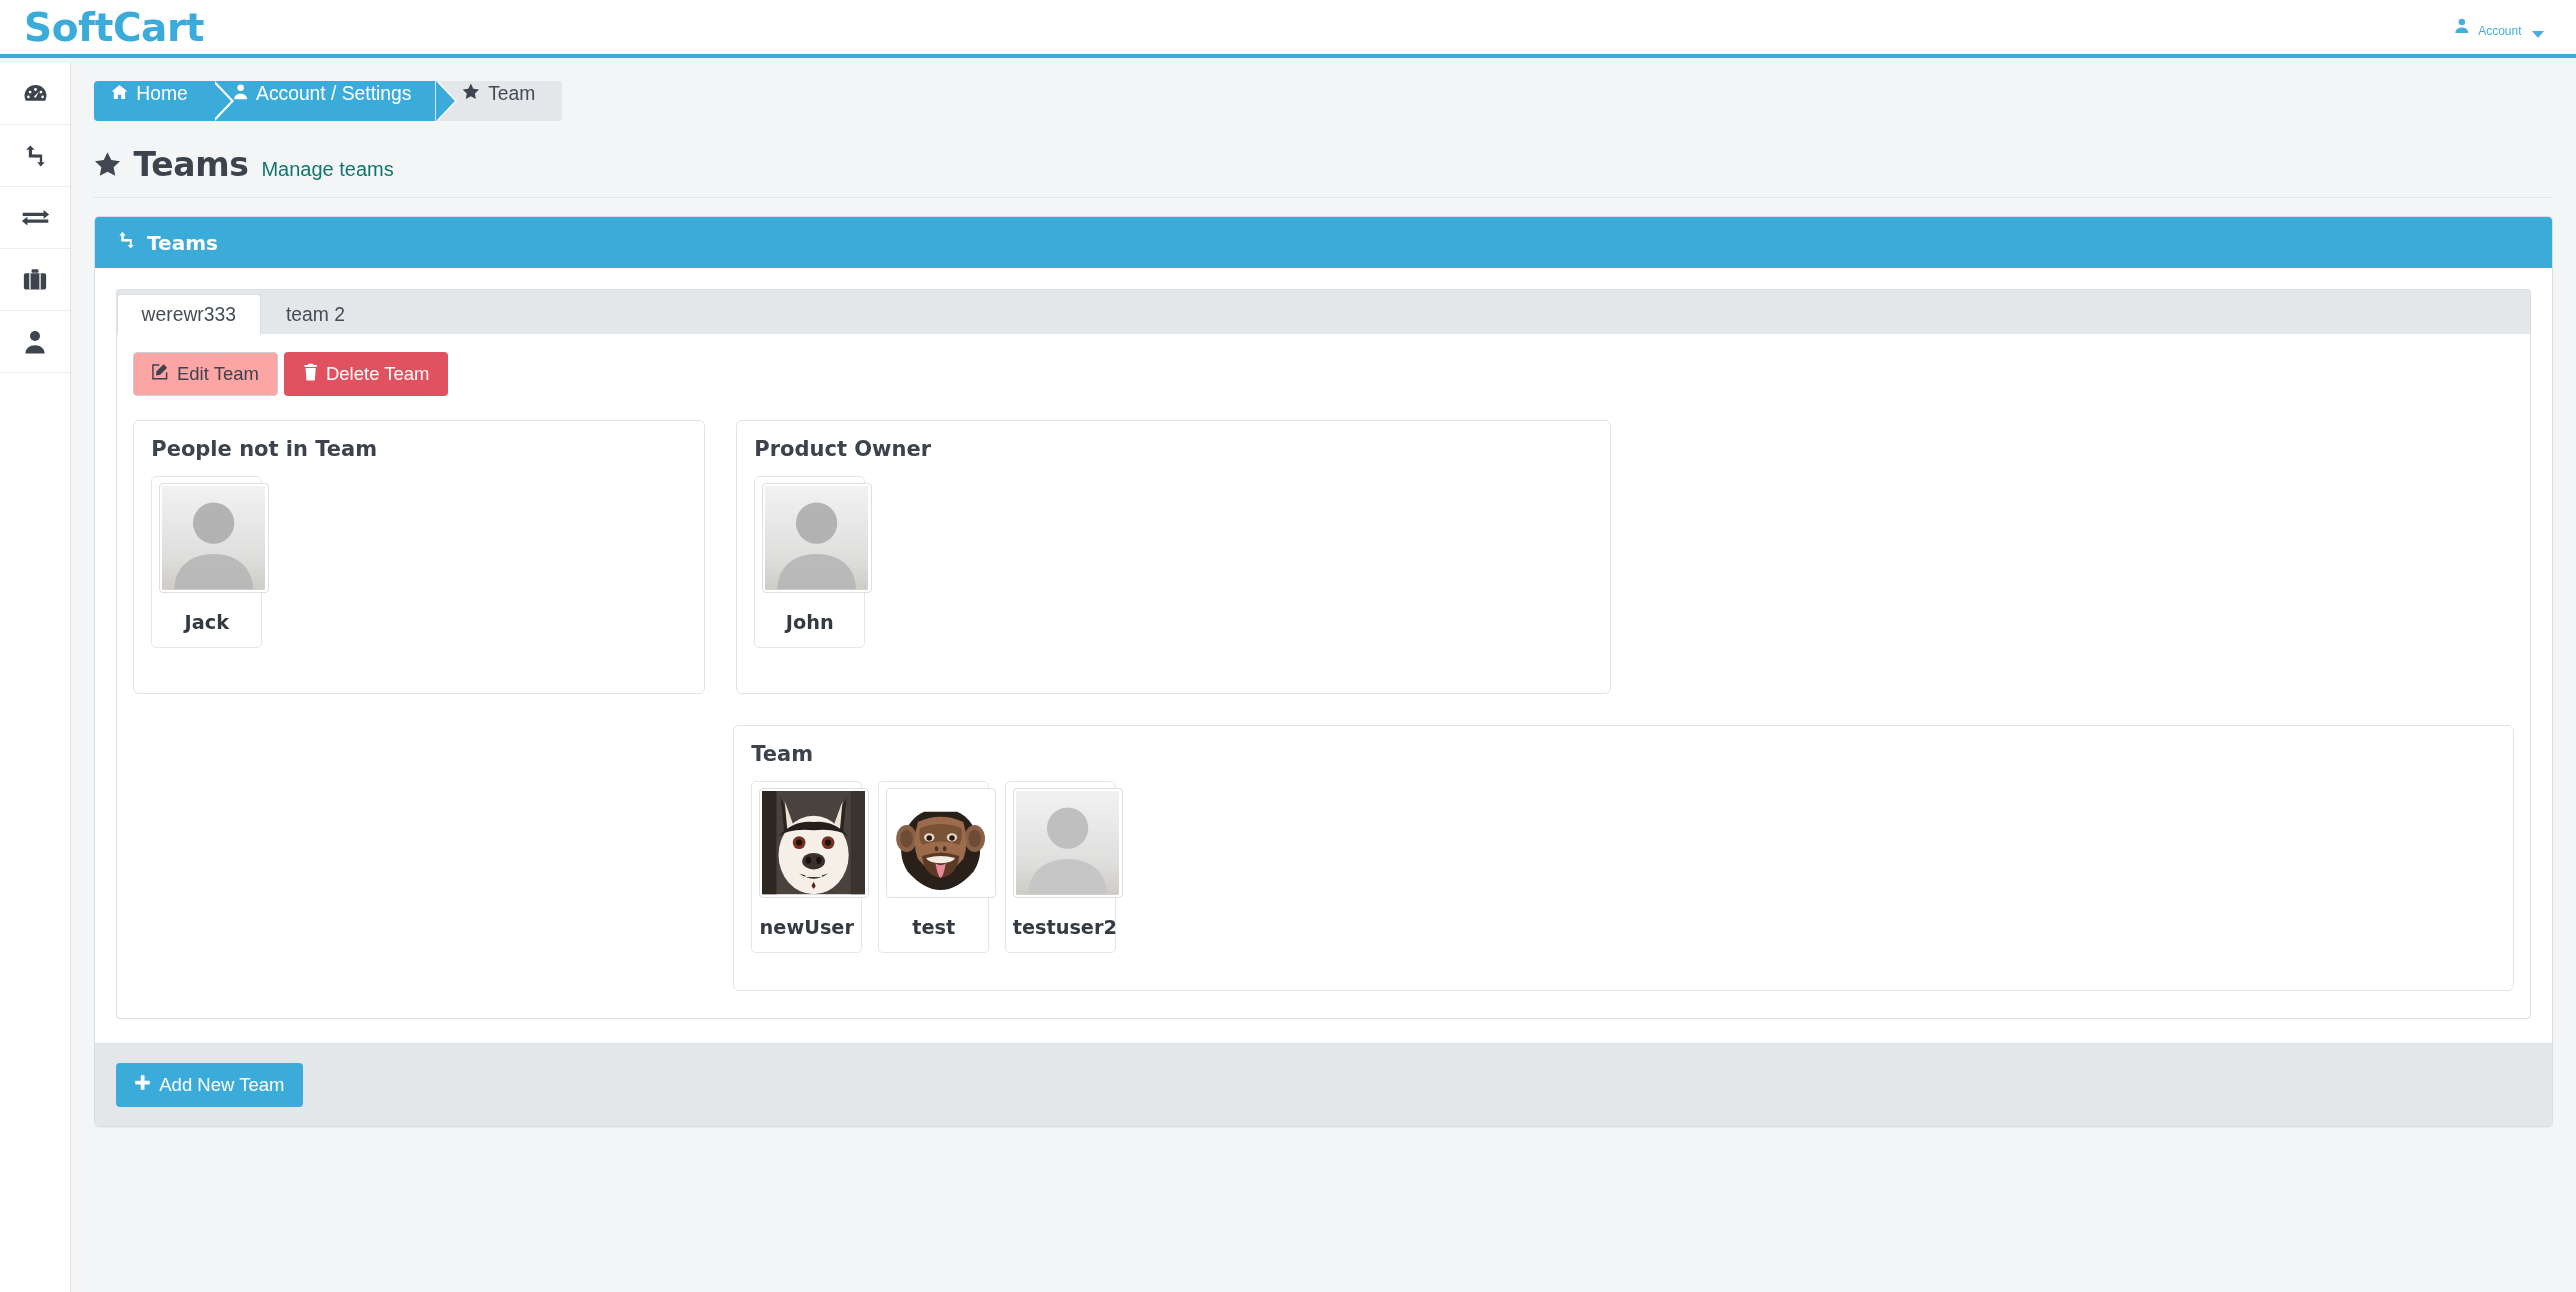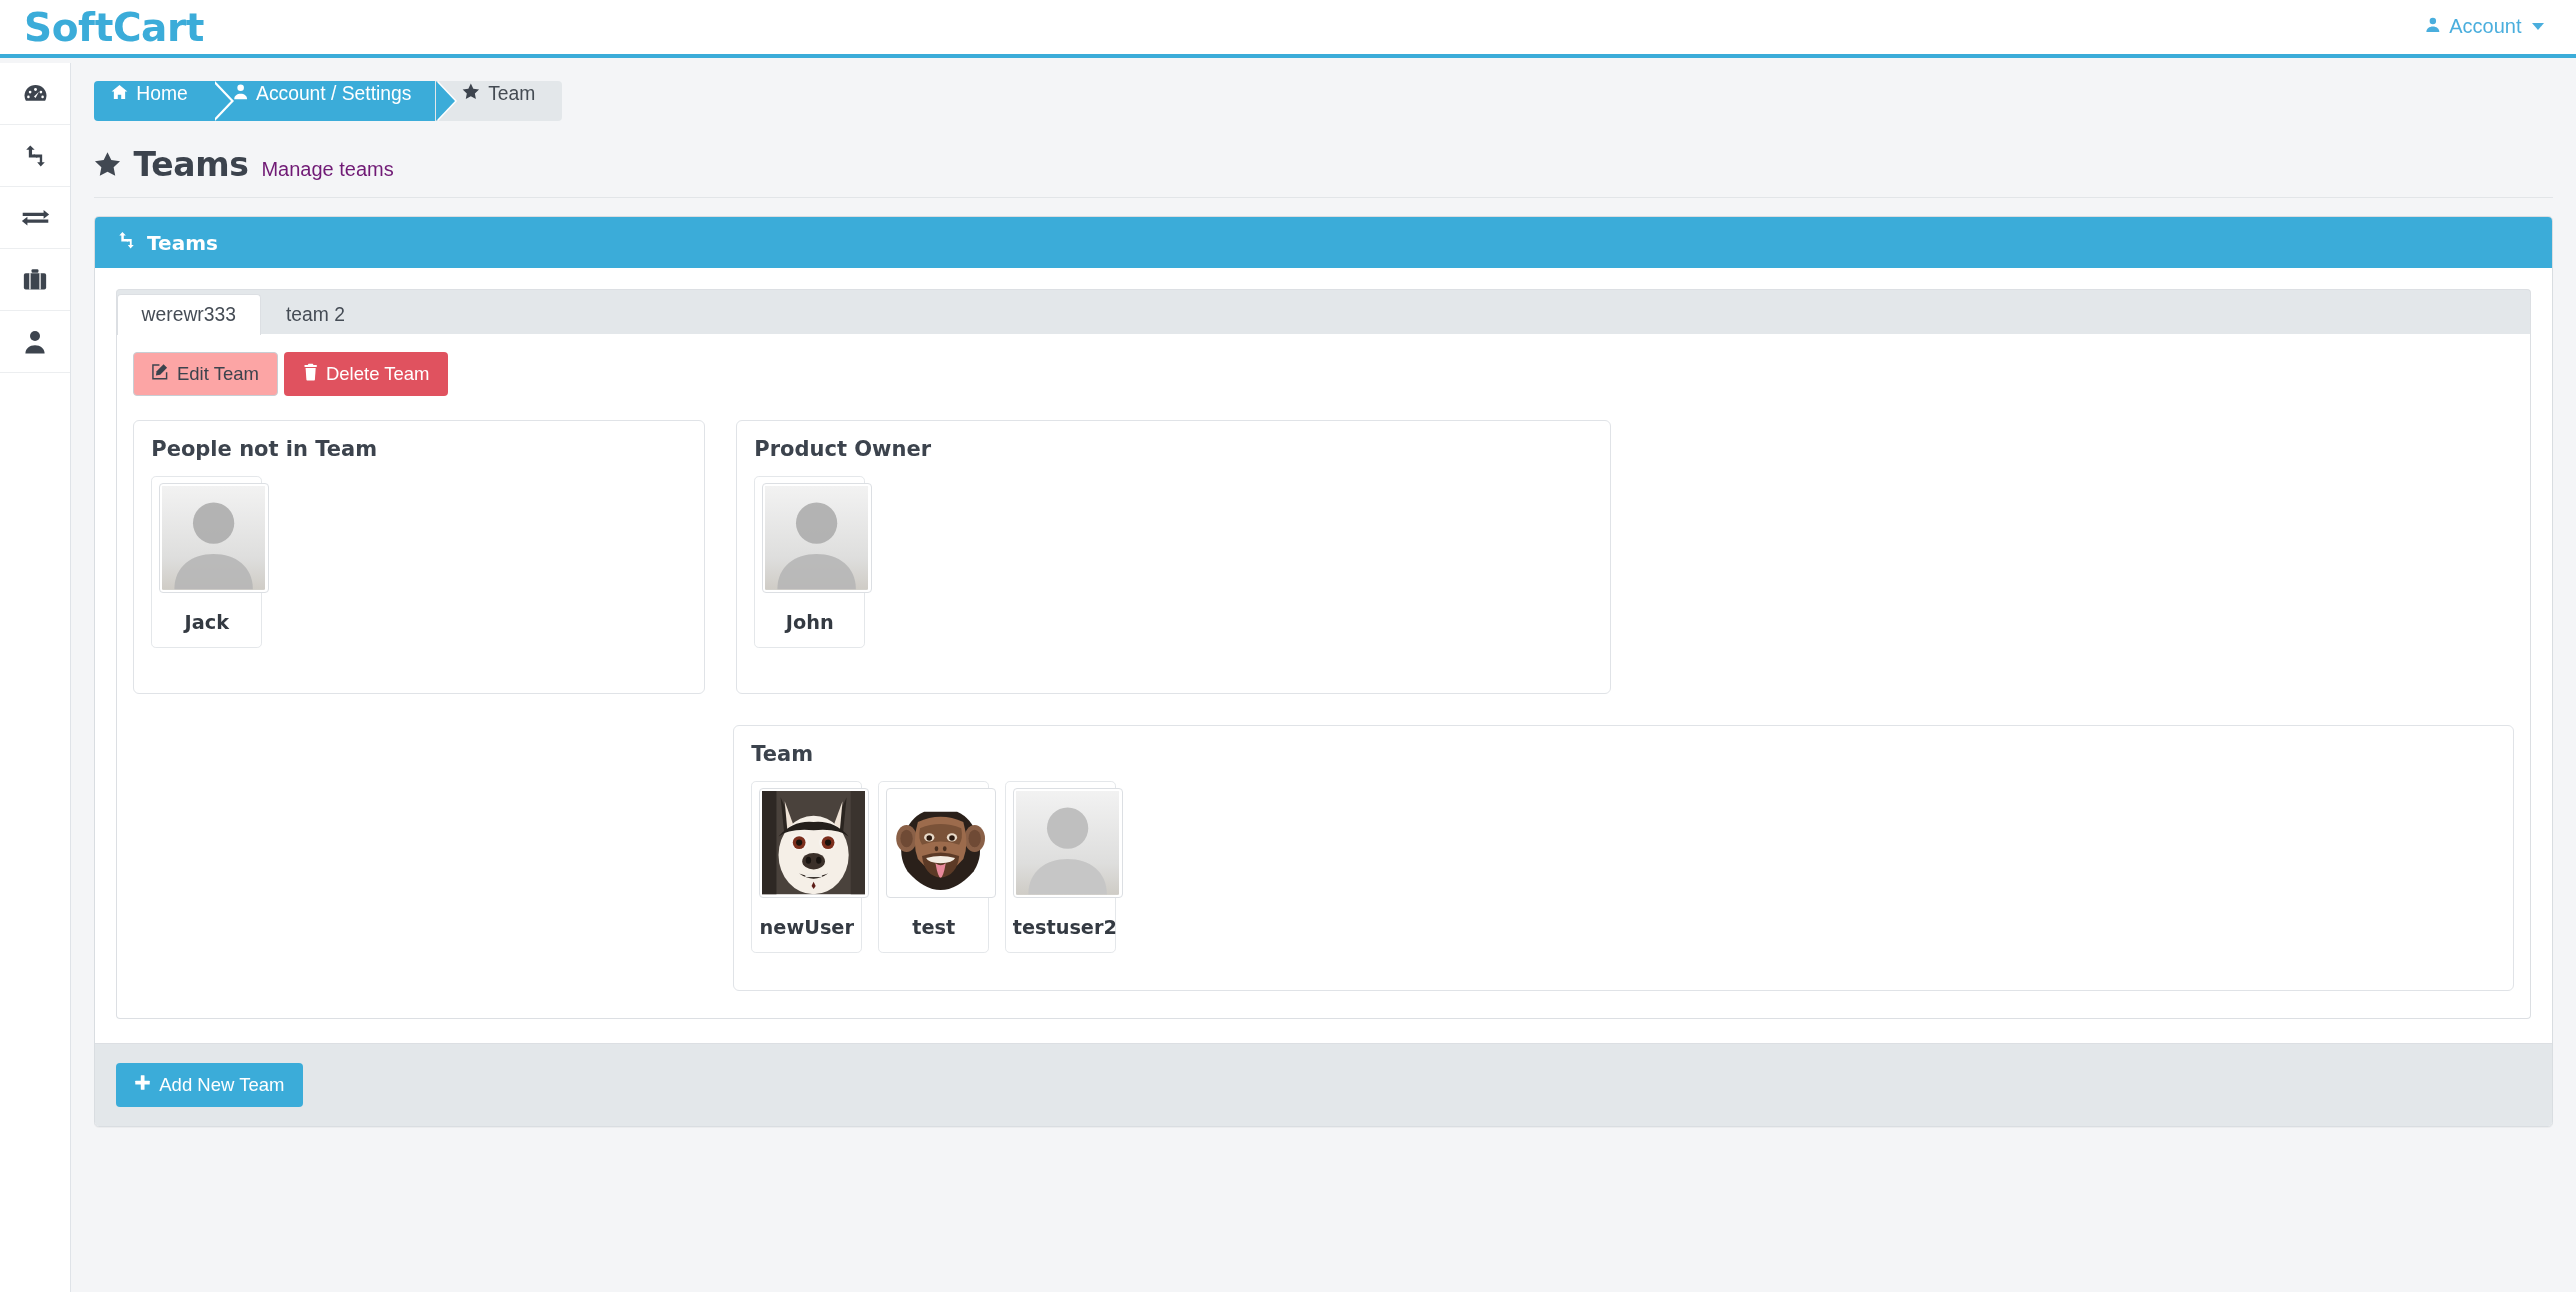--- a/index.html
+++ b/index.html
@@ -28,24 +28,24 @@
   .brand {
     font-size: 39px;
     font-weight: bold;
     color: #3bacd9;
     letter-spacing: -0.4px;
     line-height: 1;
     font-family: "DejaVu Sans", sans-serif;
   }
   .account-menu {
     display: flex;
-    align-items: center;
+    align-items: flex-end;
     gap: 7.3px;
     color: #4aaedd;
-    font-size: 20px;
+    font-size: 12px;
     cursor: pointer;
   }
   .account-menu .caret {
     width: 0; height: 0;
     border-left: 6.4px solid transparent;
     border-right: 6.4px solid transparent;
     border-top: 7.3px solid #4aaedd;
     margin-left: 3.2px;
   }
 
@@ -139,21 +139,21 @@
   .page-head .star { font-size: 27px; color: #414852; line-height: 1; position: relative; top: 1.6px; }
   .page-title {
     font-size: 33px;
     font-weight: bold;
     color: #3c434d;
     font-family: "DejaVu Sans", sans-serif;
     letter-spacing: -0.4px;
   }
   .page-sub {
     font-size: 20px;
-    color: #701a75;
+    color: #0f766e;
   }
 
   
   .panel {
     margin: 17.7px 22.6px 0 22.6px;
     background: #ffffff;
     border: 0.8px solid #d9dde1;
     border-radius: 4.8px;
     box-shadow: 0 0.8px 0.8px rgba(0,0,0,0.04);
     overflow: hidden;

